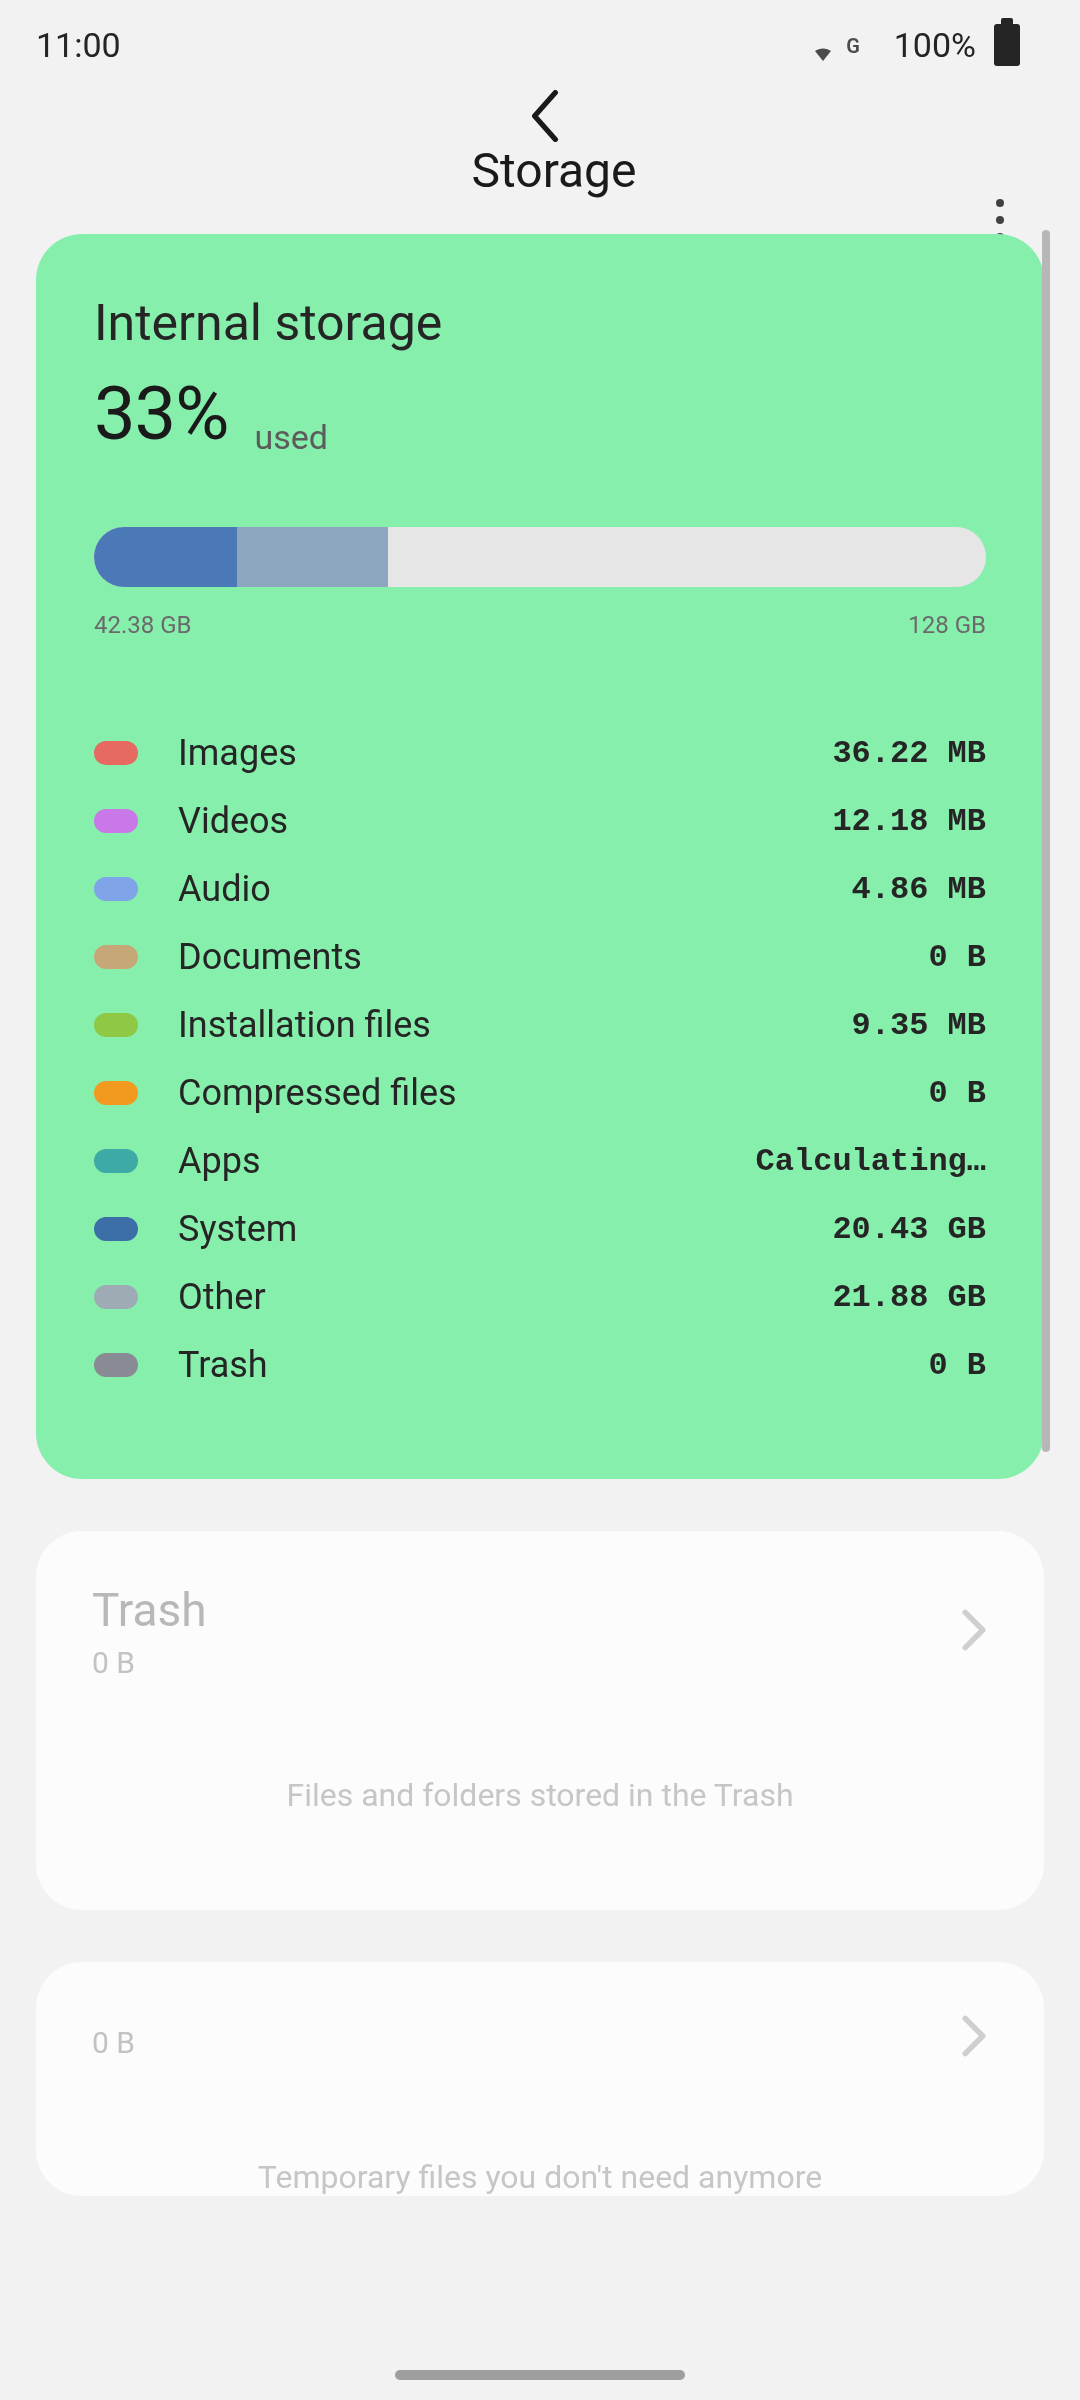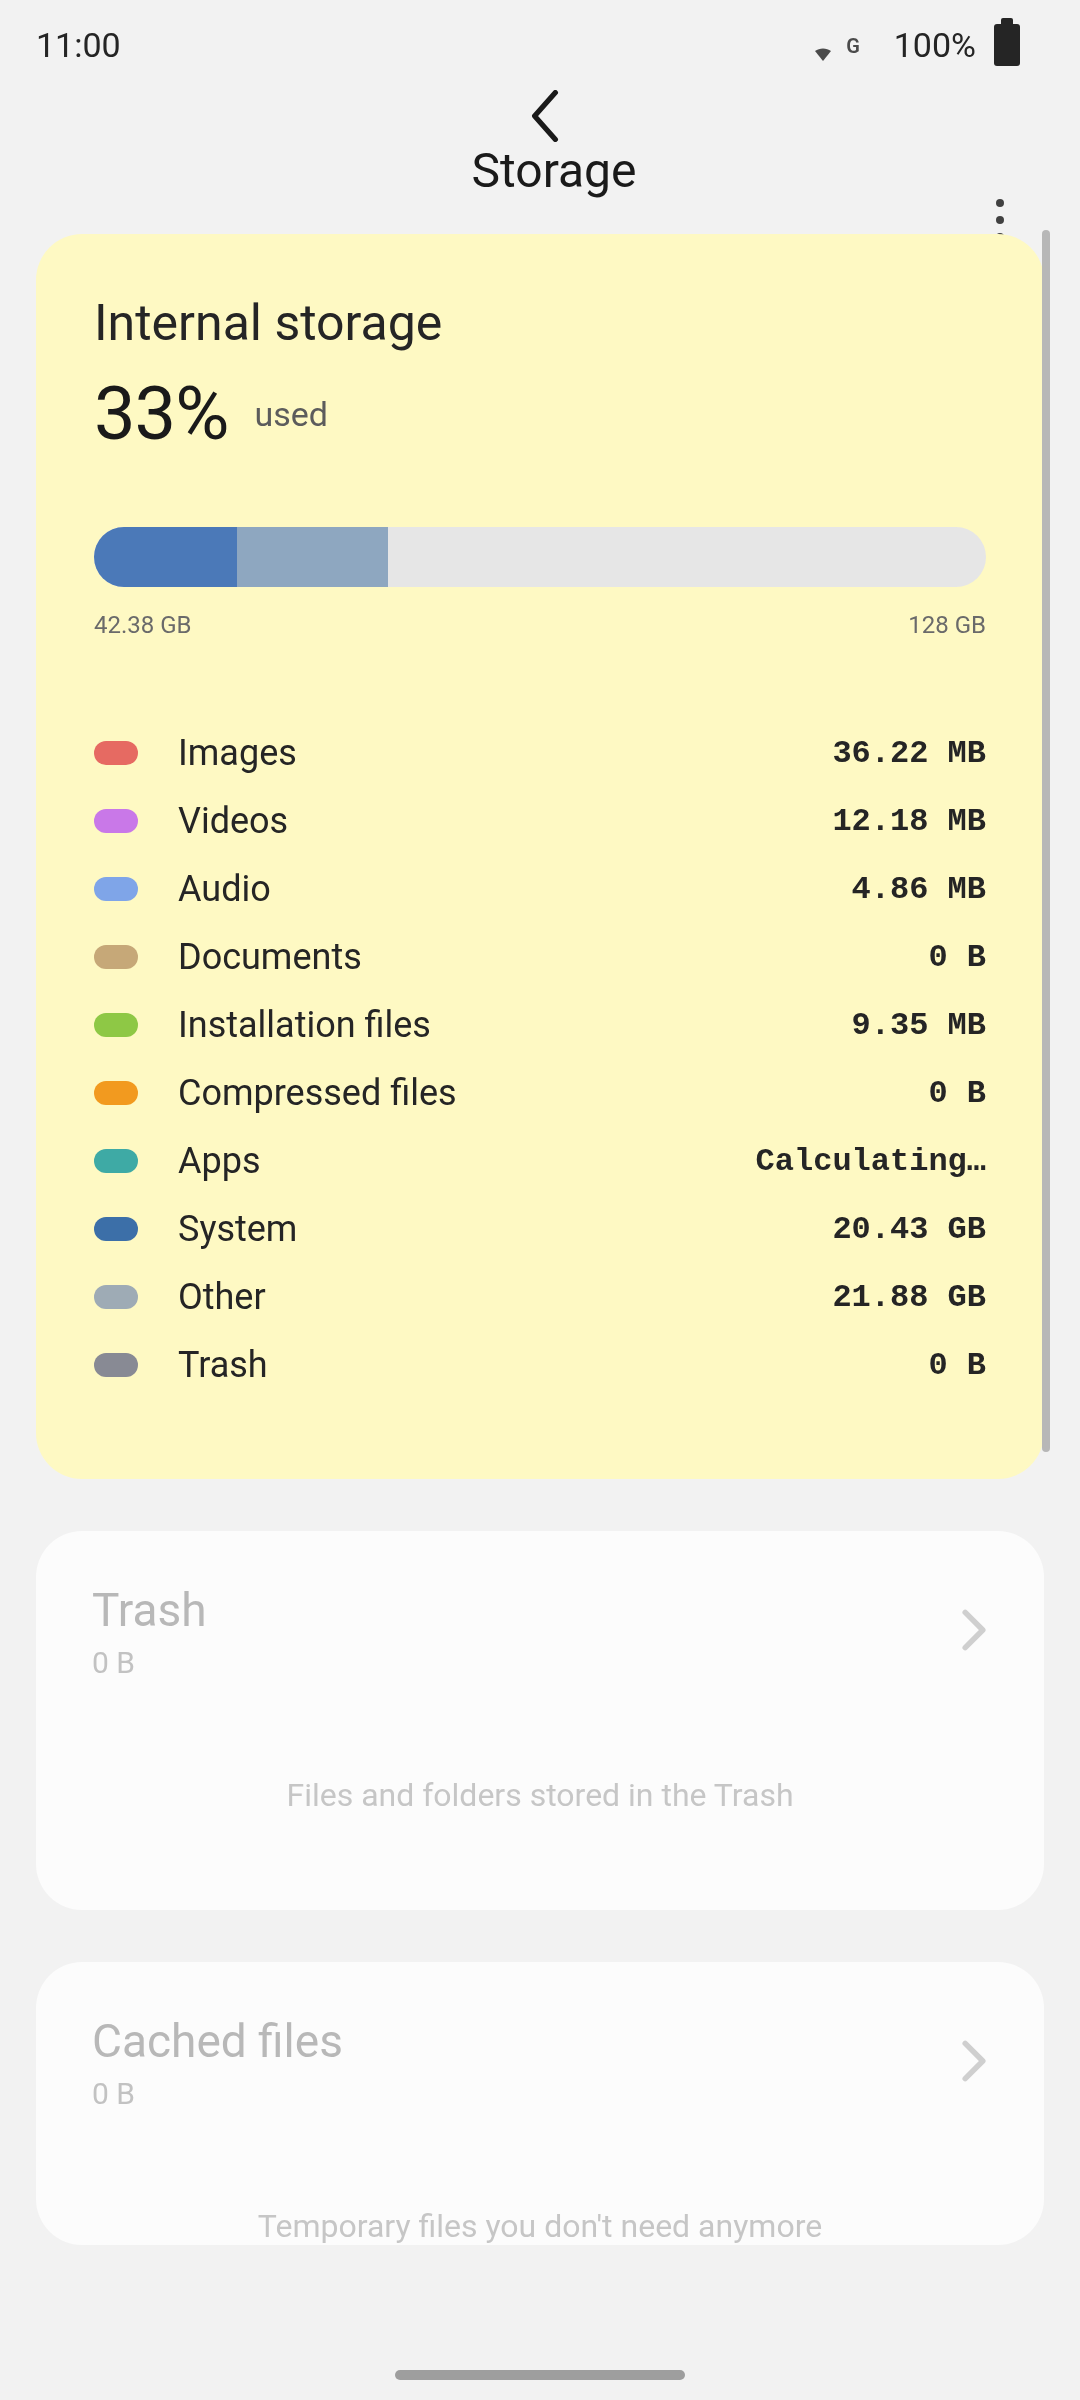--- a/index.html
+++ b/index.html
@@ -41,30 +41,30 @@
   }
   .page-title { font-size: 48px; color: #1a1a1a; font-weight: 400; margin-left: 18px; }
   .menu-btn {
     margin-left: auto;
     width: 80px; height: 80px; display:flex; align-items:center; justify-content:center; flex-direction:column; gap:9px;
   }
   .menu-btn span { width:8px; height:8px; background:#414141; border-radius:50%; }
 
   
   .card {
-    background: #fef9c3;
+    background: #86efac;
     border-radius: 46px;
     margin: 24px 36px 0 36px;
     padding: 60px 58px 80px 58px;
     position: relative;
   }
   .card.first { margin-top: 14px; }
 
   .int-title { font-size: 50px; color:#252525; font-weight:400; }
-  .pct-row { display:flex; align-items:center; margin-top: 18px; }
+  .pct-row { display:flex; align-items:flex-end; margin-top: 18px; }
   .pct-big { font-size: 74px; font-weight:400; color:#1a1a1a; letter-spacing:-1px; }
   .pct-used { font-size: 34px; color:#5c5c5c; margin-left: 26px; }
 
   .bar-outer {
     height: 60px; background:#e6e6e6; border-radius: 32px; margin-top: 70px; overflow:hidden; display:flex;
   }
   .bar-seg1 { background:#4b79b8; }
   .bar-seg2 { background:#8ea7c0; }
 
   .bar-foot { display:flex; justify-content:space-between; margin-top:24px; font-size:24px; color:#6a6a6a; }
@@ -215,21 +215,20 @@
           <polyline points="4,4 20,20 4,36" fill="none" stroke="#cfcfcf" stroke-width="5" stroke-linecap="round" stroke-linejoin="round"></polyline>
         </svg>
     </span>
   </div>
   <div class="sec-desc">Files and folders stored in the Trash</div>
 </div>
 
 <div class="sec-card" style="margin-top:52px; padding-bottom:0;">
   <div class="sec-head">
     <div class="sec-texts">
-      <span class="sec-title">Cached files</span>
       <span class="sec-sub">0 B</span>
     </div>
     <span class="chev">
       <svg width="28" height="44" viewBox="0 0 24 40">
           <polyline points="4,4 20,20 4,36" fill="none" stroke="#cfcfcf" stroke-width="5" stroke-linecap="round" stroke-linejoin="round"></polyline>
         </svg>
     </span>
   </div>
   <div class="sec-desc" style="margin-bottom:22px;">Temporary files you don't need anymore</div>
 </div>

